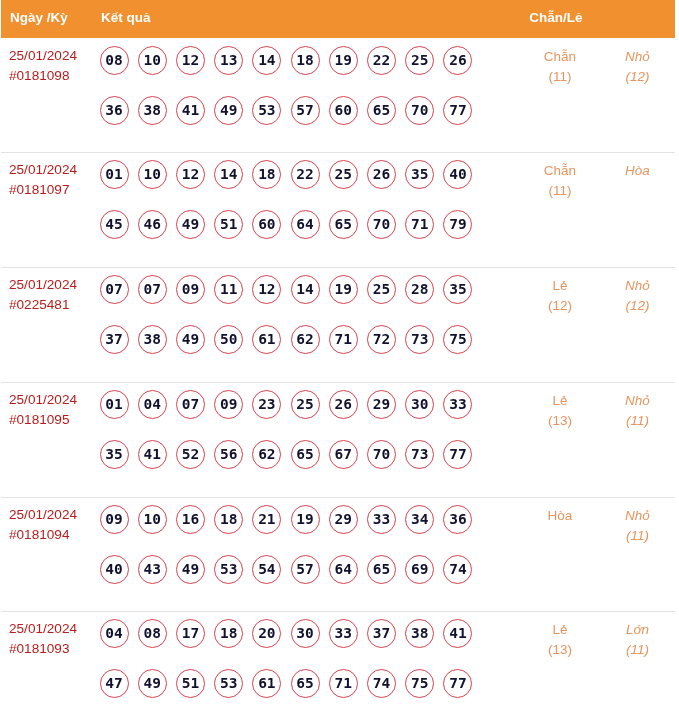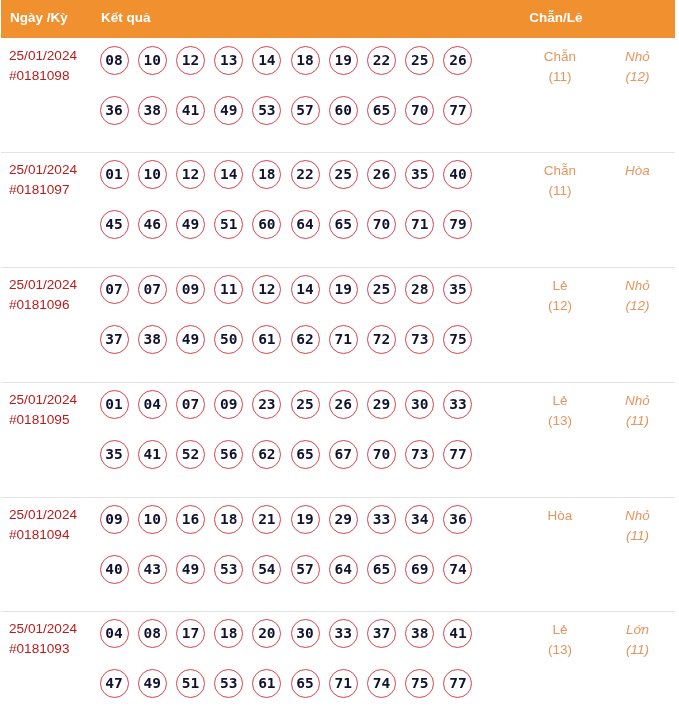--- a/index.html
+++ b/index.html
@@ -87,21 +87,21 @@
         <div class="ball" style="left:405.26px;top:58px">71</div>
         <div class="ball" style="left:443.48px;top:58px">79</div>
         <div class="tag tag-oe" style="top:11px">Chẵn</div>
         <div class="tag tag-oe" style="top:31px">(11)</div>
         <div class="tag tag-bs" style="top:11px">Hòa</div>
         <div class="tag tag-bs" style="top:31px"></div>
       </div>
       <div class="row" style="top: 267px; height: 115px;">
         <div class="rowline"></div>
         <div class="date" style="top:10px">25/01/2024</div>
-        <div class="date" style="top:30px">#0181096</div>
+        <div class="date" style="top:30px">#0225481</div>
         <div class="ball" style="left:99.50px;top:8px">07</div>
         <div class="ball" style="left:137.72px;top:8px">07</div>
         <div class="ball" style="left:175.94px;top:8px">09</div>
         <div class="ball" style="left:214.16px;top:8px">11</div>
         <div class="ball" style="left:252.38px;top:8px">12</div>
         <div class="ball" style="left:290.60px;top:8px">14</div>
         <div class="ball" style="left:328.82px;top:8px">19</div>
         <div class="ball" style="left:367.04px;top:8px">25</div>
         <div class="ball" style="left:405.26px;top:8px">28</div>
         <div class="ball" style="left:443.48px;top:8px">35</div>

